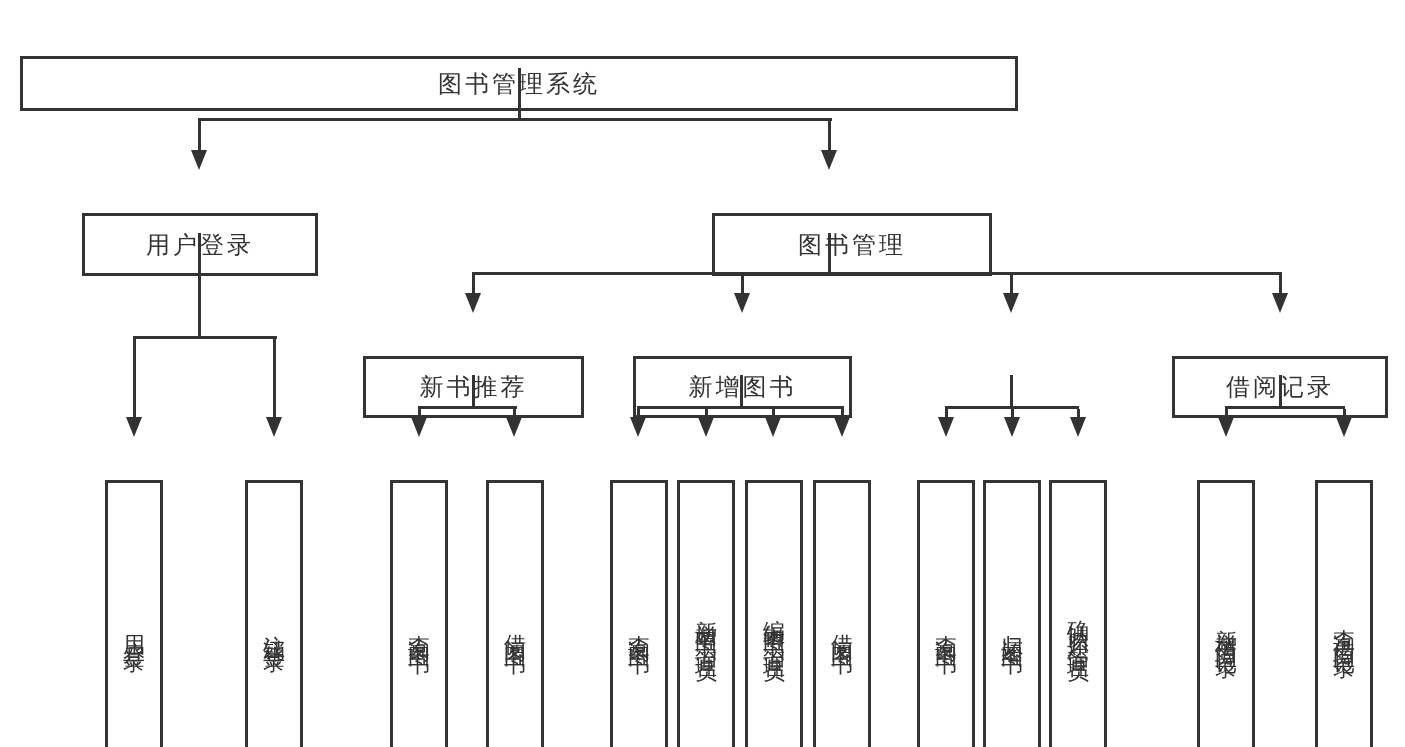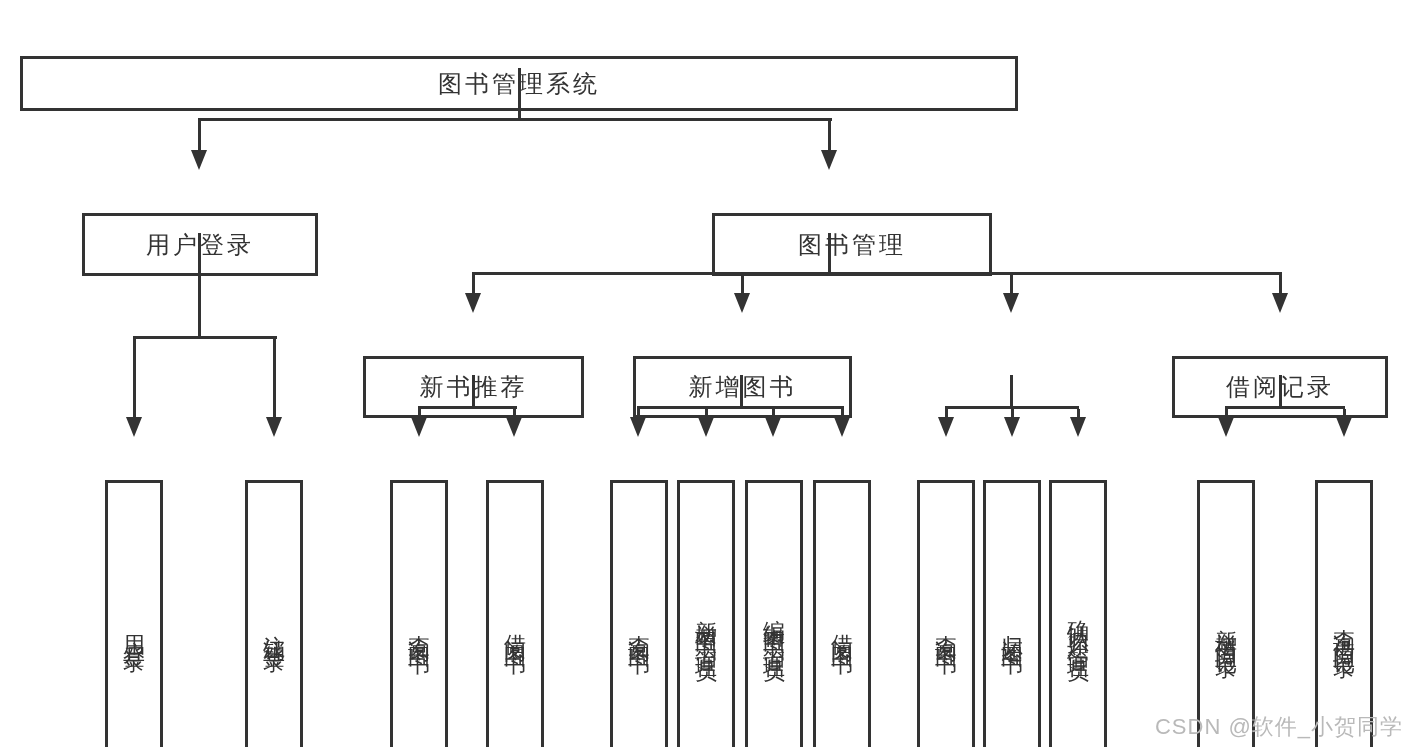--- a/index.html
+++ b/index.html
@@ -142,15 +142,14 @@
   <div class="box box-v" style="left:745px; top:437px; width:58px; height:298px;">编辑图书（管理员）</div>
   <div class="box box-v" style="left:813px; top:437px; width:58px; height:298px;">借阅图书</div>
 
   <div class="box box-v" style="left:917px; top:437px; width:58px; height:298px;">查询图书</div>
   <div class="box box-v" style="left:983px; top:437px; width:58px; height:298px;">归还图书</div>
   <div class="box box-v" style="left:1049px; top:437px; width:58px; height:298px;">确认归还（管理员）</div>
 
   <div class="box box-v" style="left:1197px; top:437px; width:58px; height:298px;">新增借阅记录</div>
   <div class="box box-v" style="left:1315px; top:437px; width:58px; height:298px;">查询借阅记录</div>
 
-  <div class="watermark">CSDN @软件_小贺同学</div>
 
 </div>
 
 </body></html>

